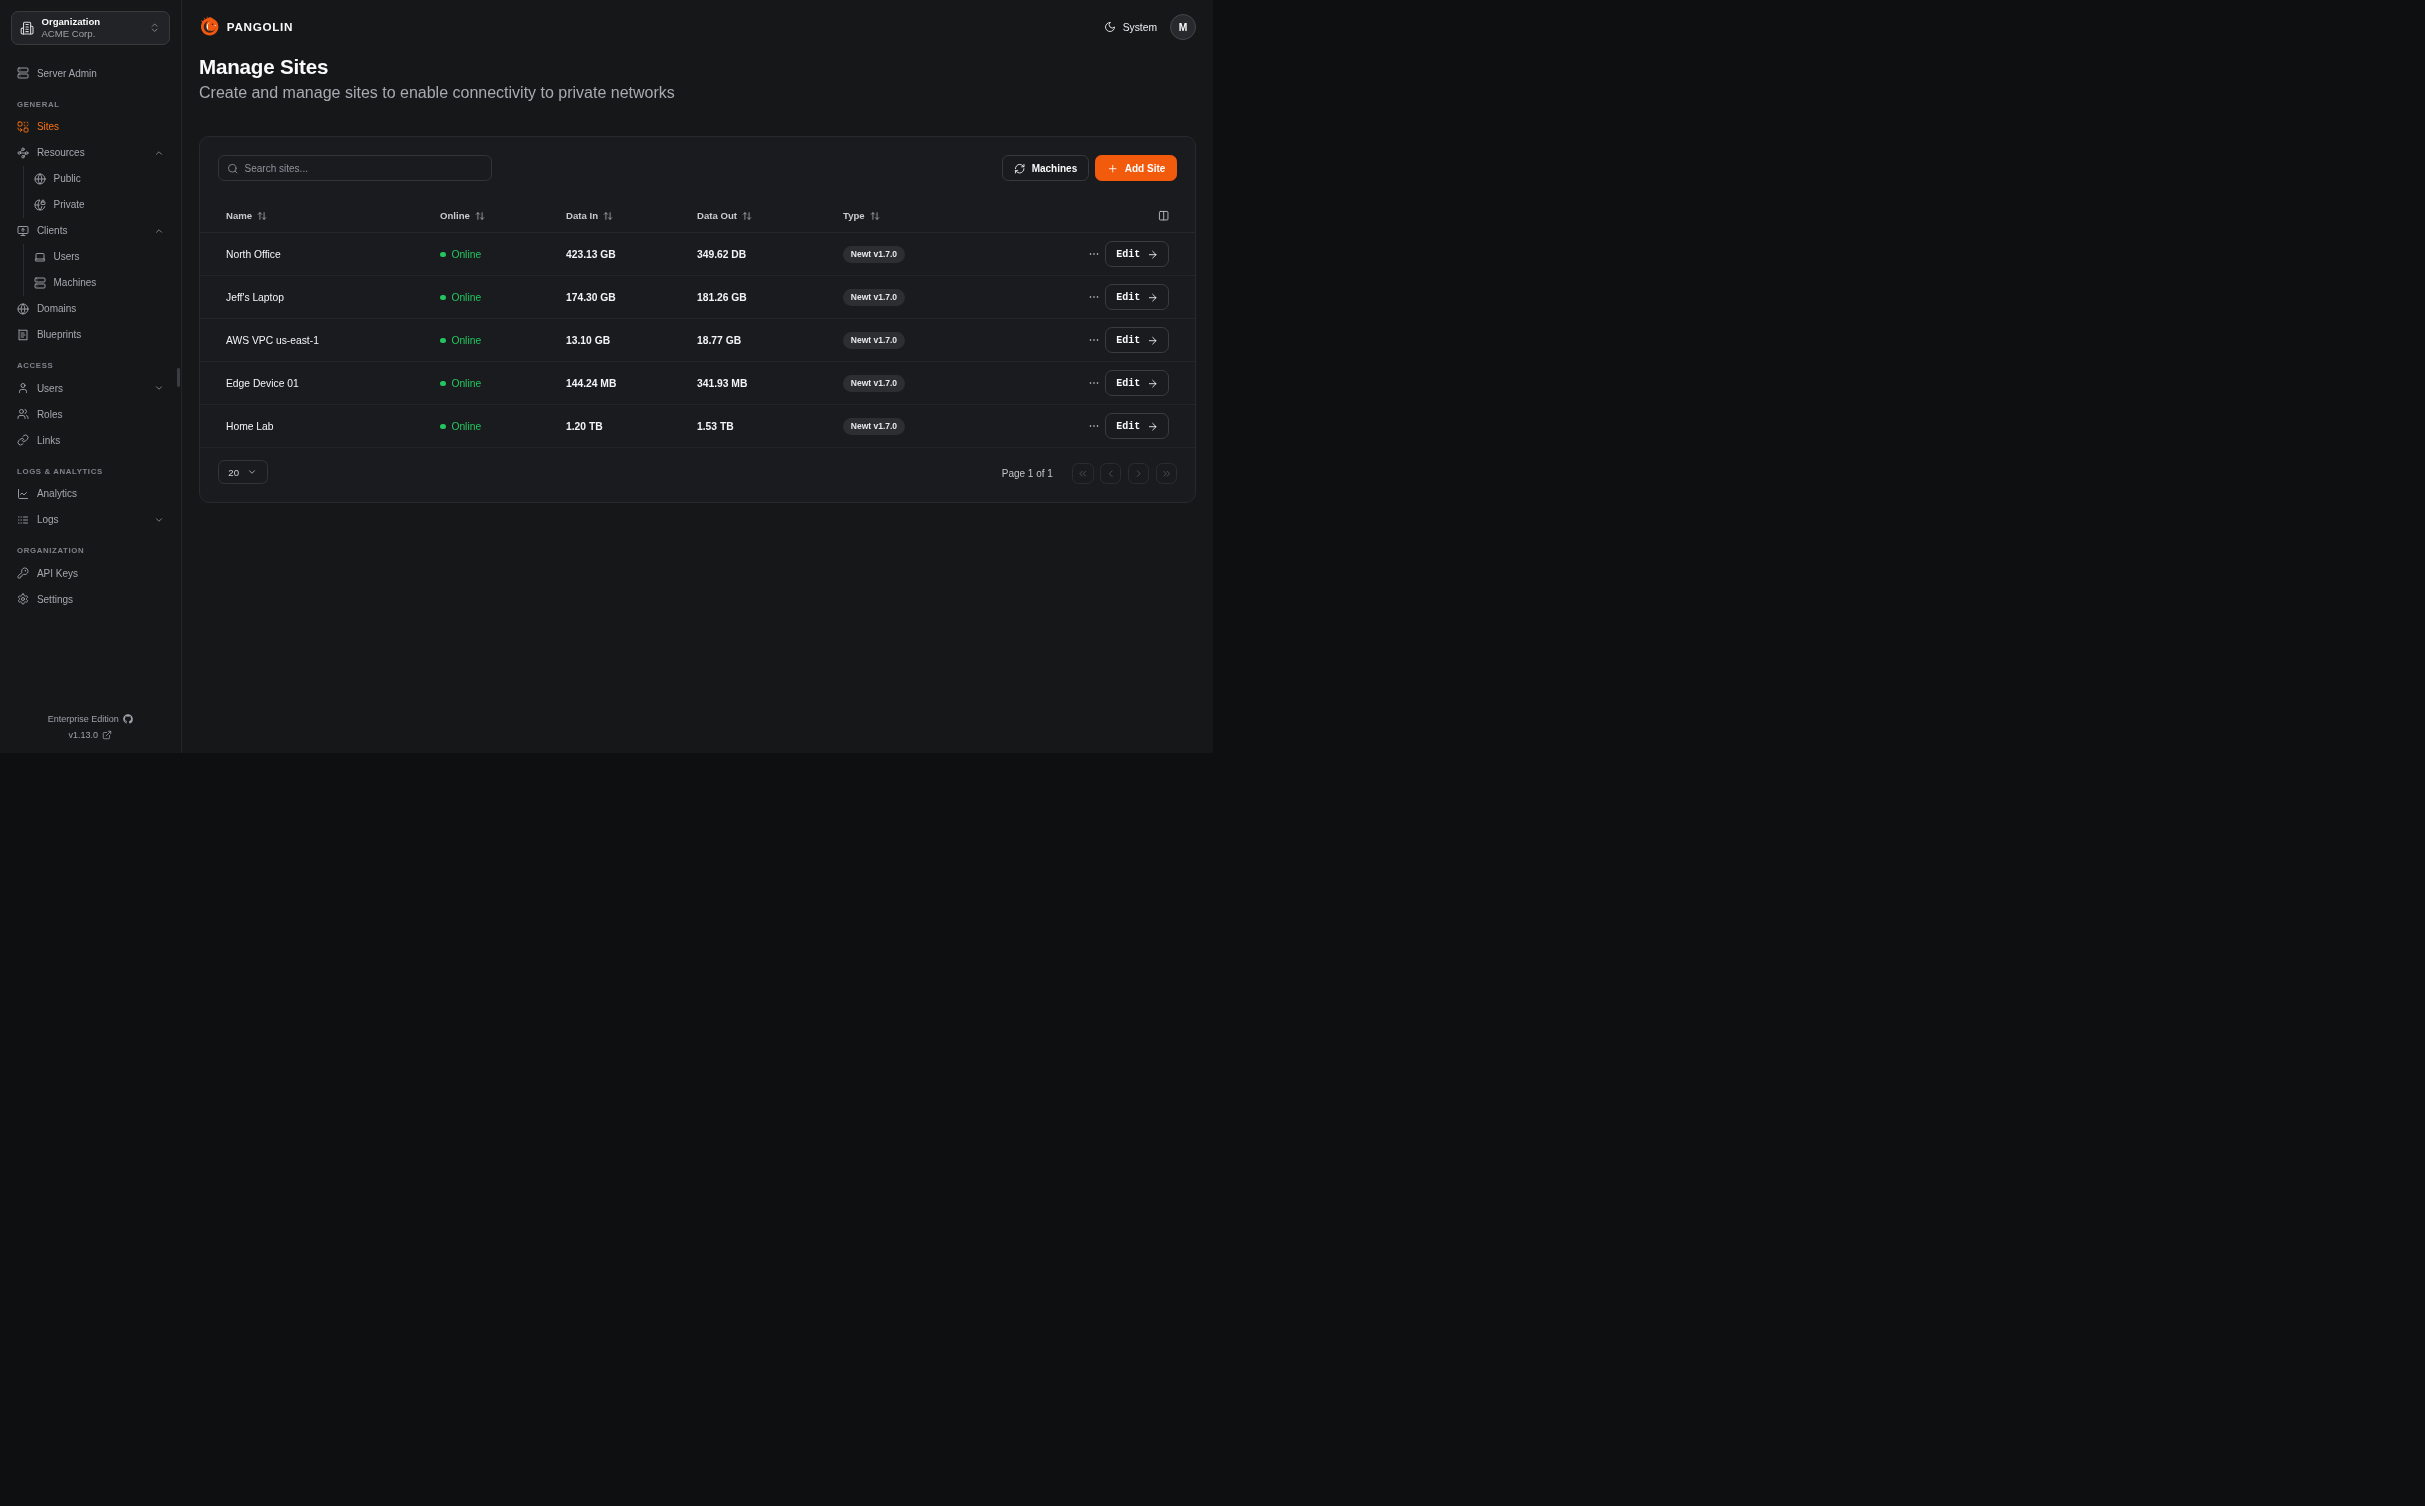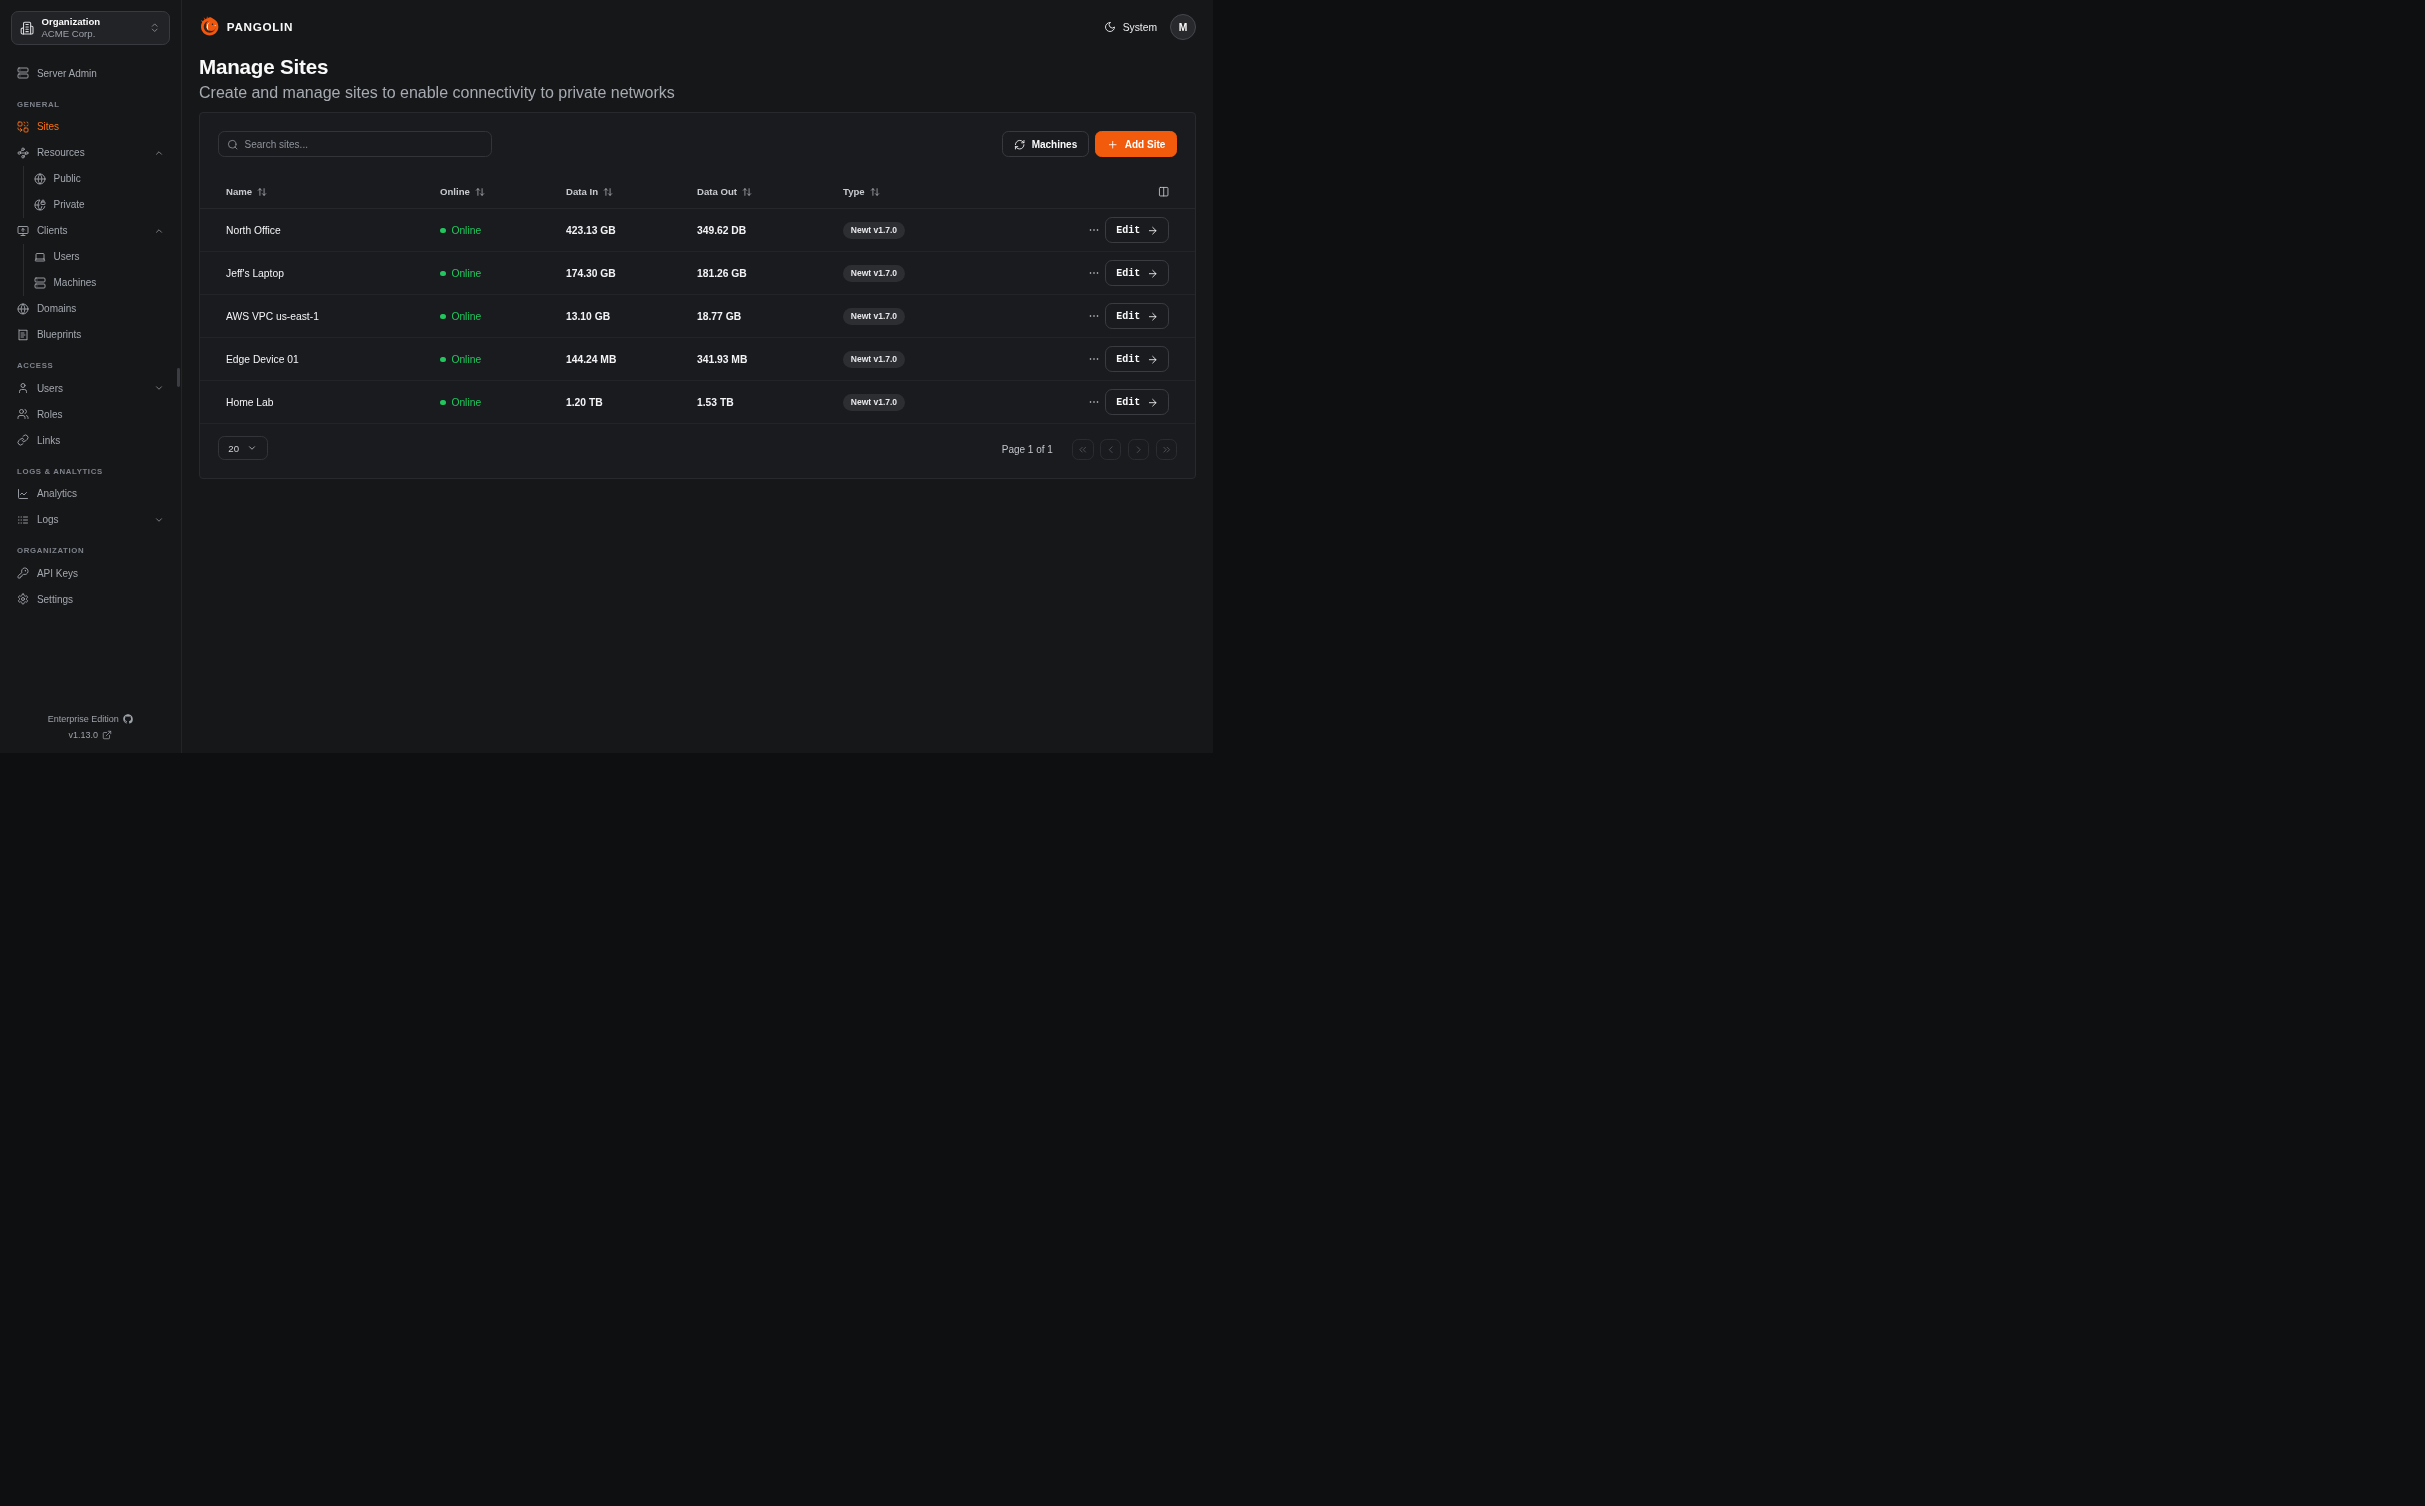--- a/index.html
+++ b/index.html
@@ -41,21 +41,21 @@
   .brand { display:flex; align-items:center; gap:6.4px; }
   .brand-name { color:#fafafa; font-weight:700; font-size:11.7px; letter-spacing:.06em; }
   .top-right { display:flex; align-items:center; gap:13px; }
   .theme-toggle { display:flex; align-items:center; gap:6.4px; color:#ededf0; font-size:10.3px; background:none; border:none; cursor:pointer; font-family:inherit; }
   .avatar { width:26px; height:26px; border-radius:50%; background:#28292d; border:0.7px solid #46474d; color:#fafafa; font-size:10.3px; font-weight:700; display:flex; align-items:center; justify-content:center; cursor:pointer; }
 
   .page-head { padding:1.4px 17px 0; }
   .page-head h1 { color:#fafafa; font-size:20.6px; font-weight:800; letter-spacing:-.01em; }
   .page-head p { margin-top:5px; color:#a6aab1; font-size:16px; }
 
-  .card { margin:10px 17px 0; border:0.7px solid #28292d; background:#1a1b1f; border-radius:4px; display:flex; flex-direction:column; }
+  .card { margin:34px 17px 0; border:0.7px solid #28292d; background:#1a1b1f; border-radius:10px; display:flex; flex-direction:column; }
   .toolbar { display:flex; align-items:center; justify-content:space-between; padding:18px; }
   .search { width:274px; height:26px; border:0.7px solid #333439; border-radius:6.4px; display:flex; align-items:center; gap:6.4px; padding:0 7.8px; color:#8e939b; }
   .search input { flex:1; background:transparent; border:none; outline:none; color:#e6e7ea; font-size:10px; font-family:inherit; }
   .search input::placeholder { color:#8e939b; }
   .toolbar-actions { display:flex; gap:6.4px; }
   .btn { height:26px; display:inline-flex; align-items:center; gap:6.4px; border-radius:6.4px; font-size:10px; font-weight:600; cursor:pointer; font-family:inherit; }
   .btn-secondary { padding:0 10.7px; background:#1a1b1f; border:0.7px solid #38393f; color:#fafafa; }
   .btn-primary { padding:0 10.7px; background:#f25a0c; border:0.7px solid #f25a0c; color:#ffffff; }
 
   .t-grid { display:grid; grid-template-columns:214px 126px 131px 146px 1fr 107px; align-items:center; padding:0 26px; }

